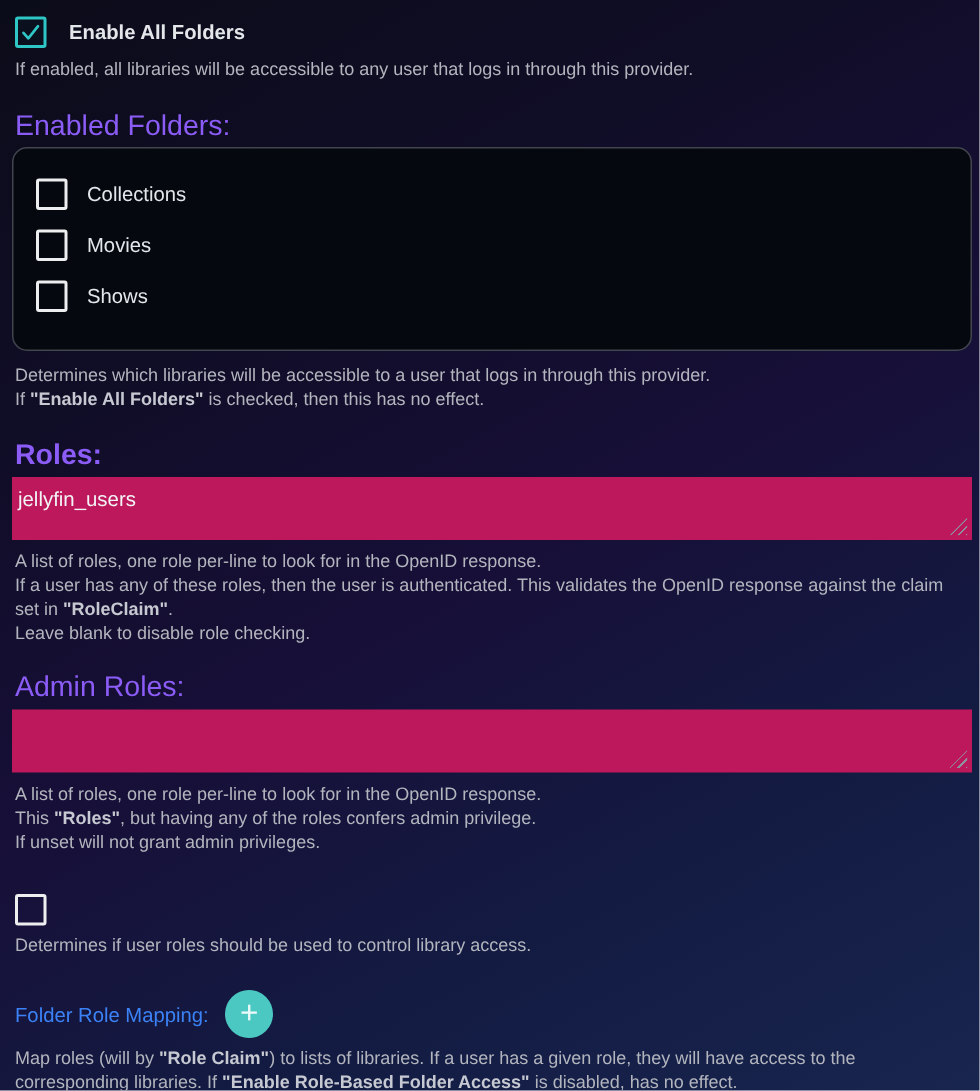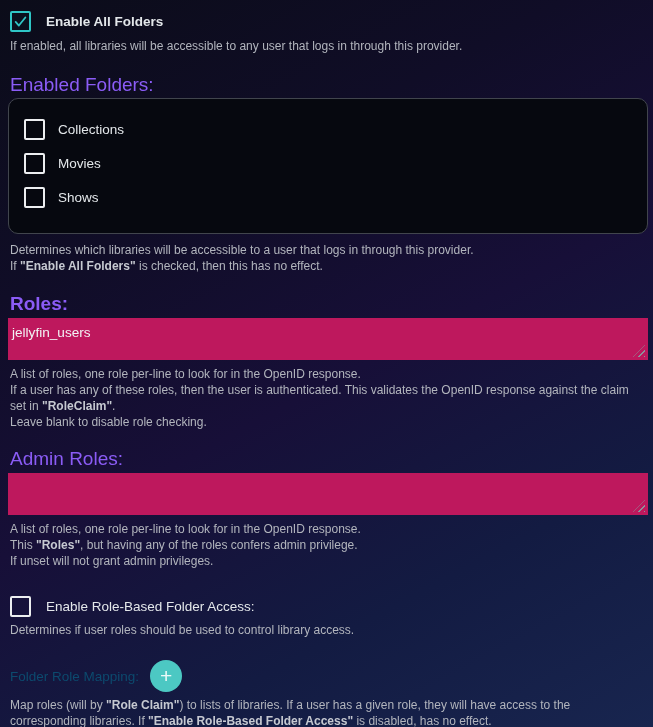--- a/index.html
+++ b/index.html
@@ -65,21 +65,21 @@
     cursor:ns-resize;
   }
   .ta-help { margin-top:6px; }
 
   
   #row-rbfa { margin-top:27px; }
   #help-rbfa { margin-top:5px; }
 
   
   .frm-row { display:flex; align-items:center; margin-left:2px; margin-top:22px; height:32px; }
-  .frm-label { color:#0c4a6e; font-size:13.5px; }
+  .frm-label { color:#3b82f6; font-size:13.5px; }
   .add-btn {
     width:32px; height:32px; border-radius:50%; border:none; margin-left:11px;
     background:#4cc8c3; color:#eafaf9; font-size:21px; font-weight:300;
     line-height:30px; text-align:center; padding:0; cursor:pointer;
     font-family:"Liberation Sans", sans-serif;
   }
   #help-frm { margin-top:5px; width:630px; }
 </style>
 </head>
 <body>
@@ -133,21 +133,20 @@
     <span class="resize-grip"></span>
   </div>
   <div class="field-help ta-help">
     <div>A list of roles, one role per-line to look for in the OpenID response.</div>
     <div><span>This </span><b>"Roles"</b><span>, but having any of the roles confers admin privilege.</span></div>
     <div>If unset will not grant admin privileges.</div>
   </div>
 
   <div class="cb-row" id="row-rbfa">
     <span class="cb-box"></span>
-    <span class="cb-label">Enable Role-Based Folder Access:</span>
   </div>
   <div class="field-help" id="help-rbfa">Determines if user roles should be used to control library access.</div>
 
   <div class="frm-row">
     <span class="frm-label">Folder Role Mapping:</span>
     <button class="add-btn"><span>+</span></button>
   </div>
   <div class="field-help" id="help-frm"><span>Map roles (will by </span><b>"Role Claim"</b><span>) to lists of libraries. If a user has a given role, they will have access to the corresponding libraries. If </span><b>"Enable Role-Based Folder Access"</b><span> is disabled, has no effect.</span></div>
 
 </div>

